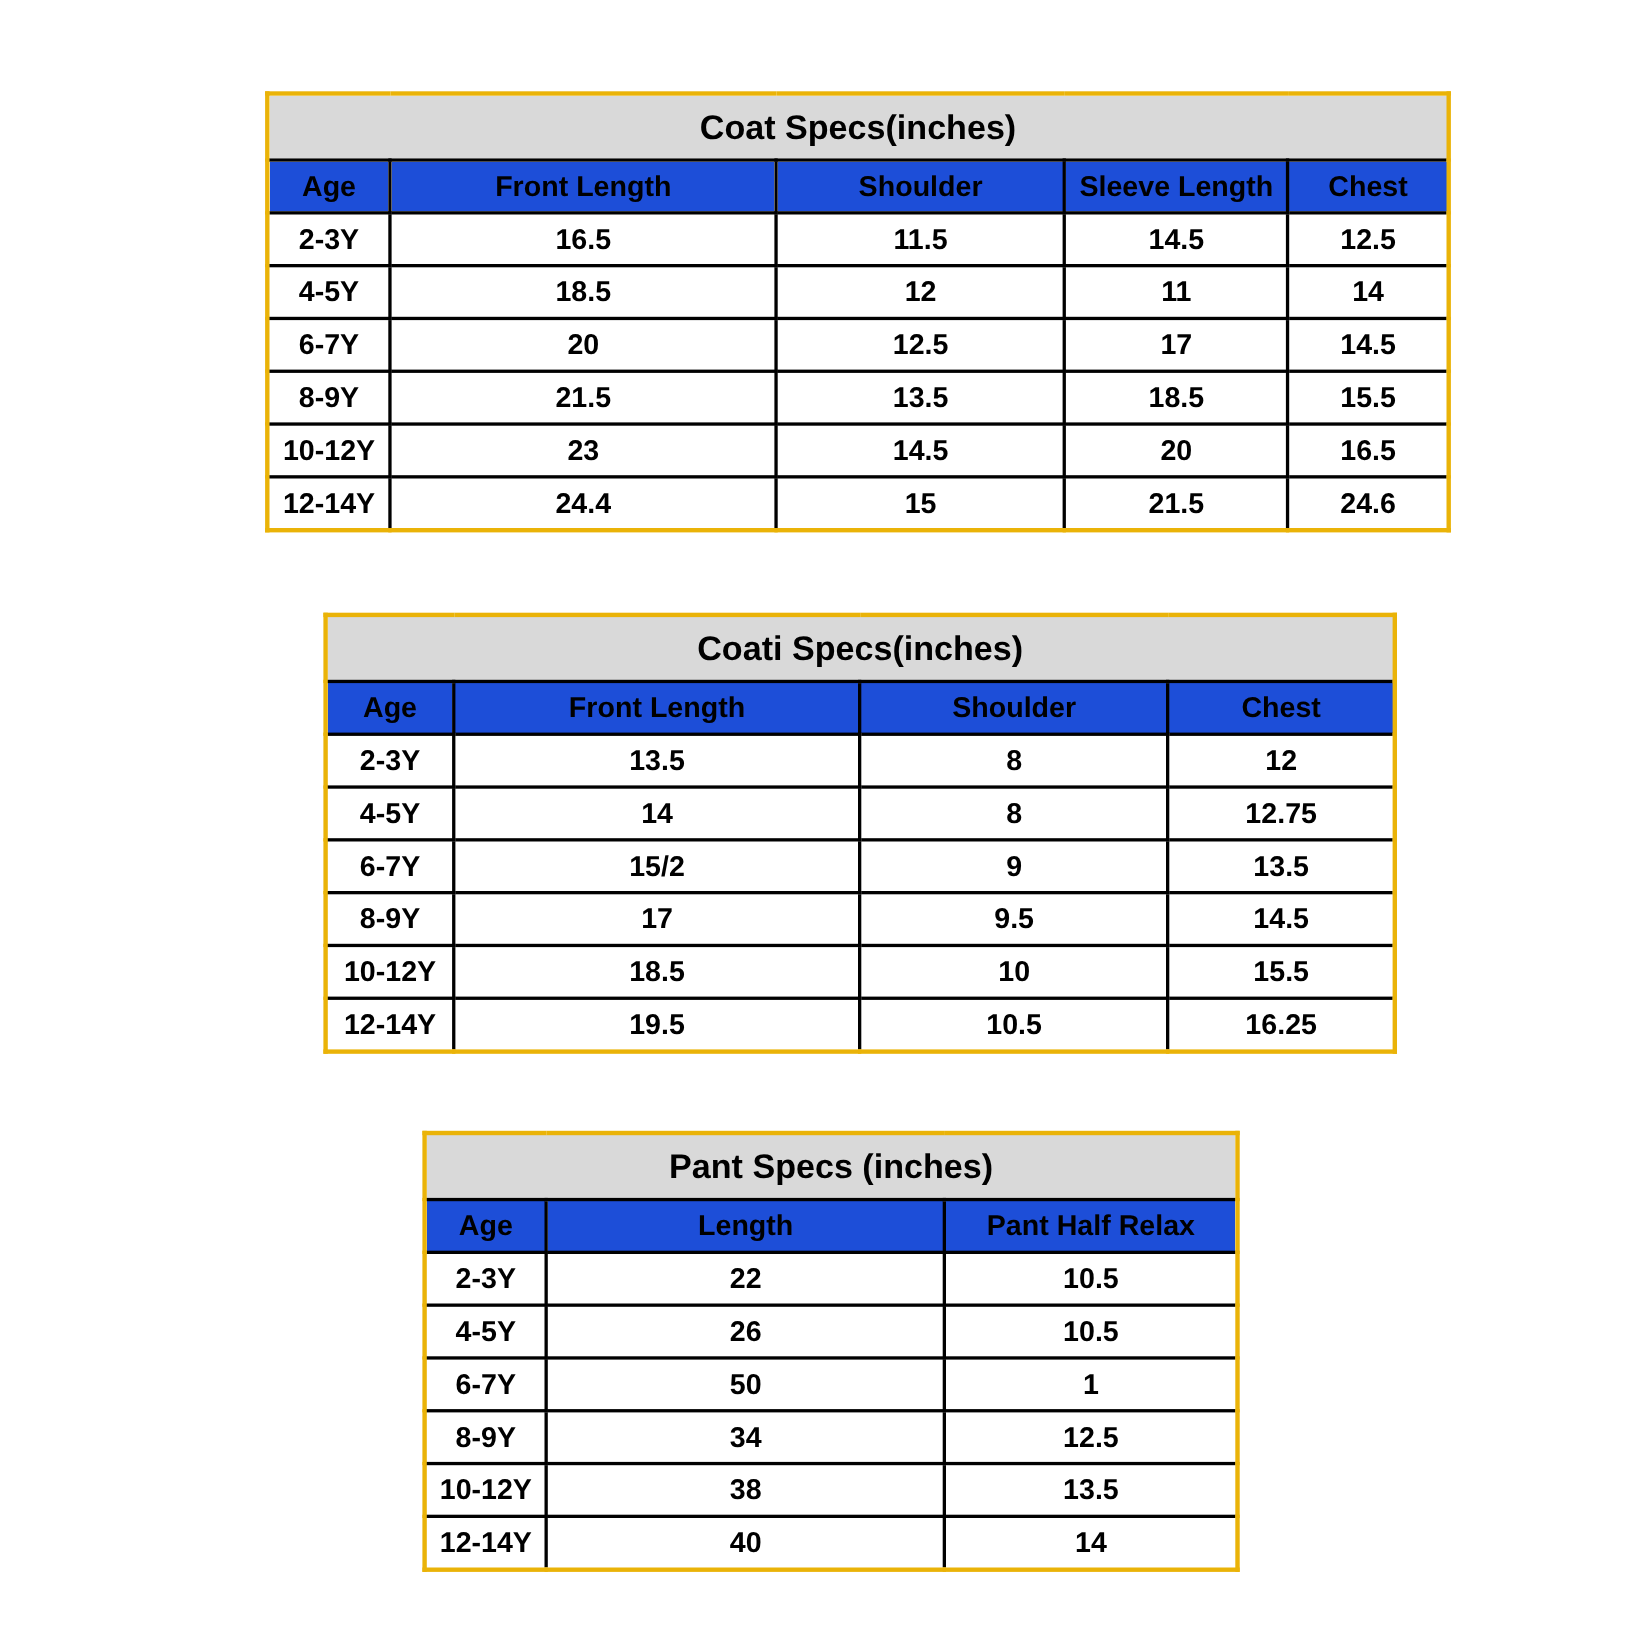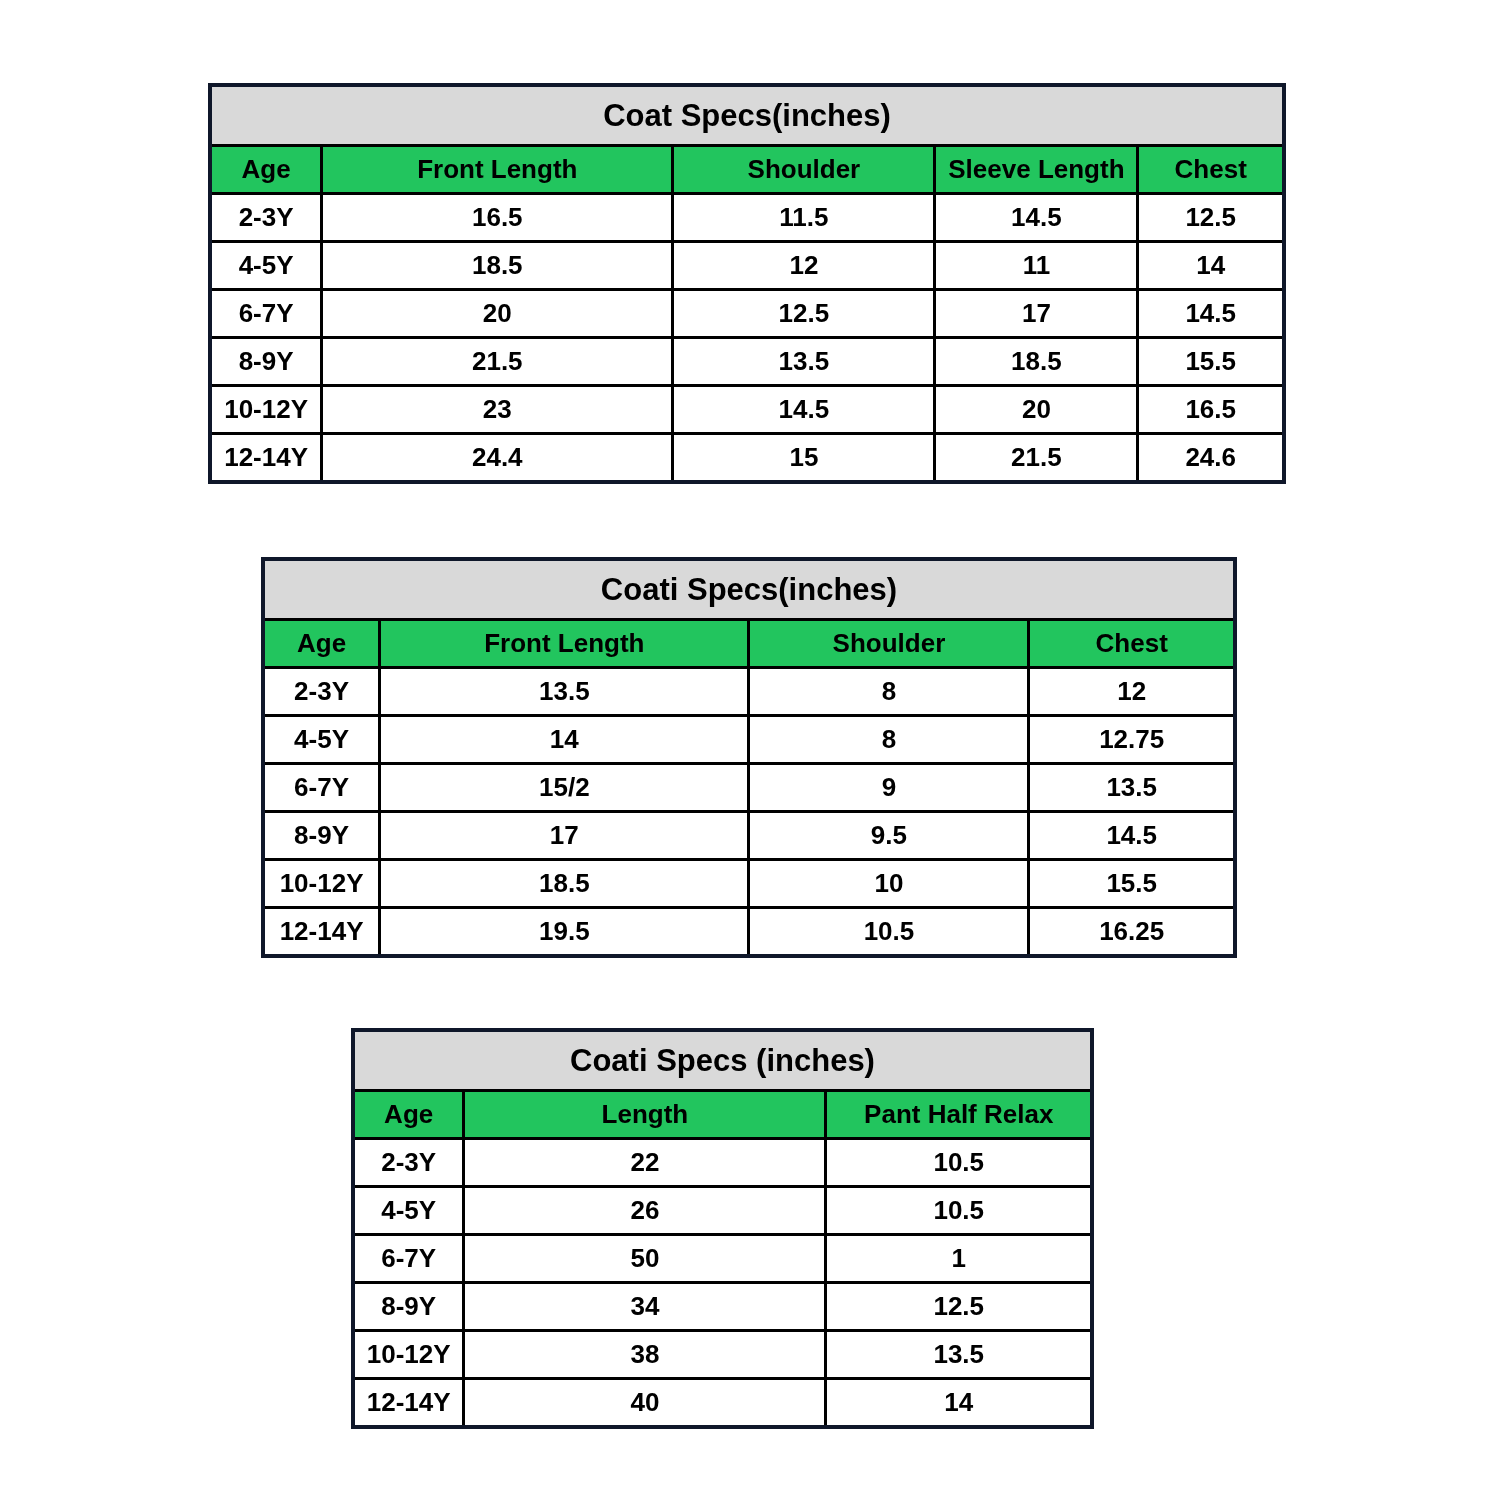--- a/index.html
+++ b/index.html
@@ -12,38 +12,39 @@
     background: #ffffff;
     position: relative;
     font-family: "Liberation Sans", sans-serif;
     font-weight: bold;
     color: #000000;
   }
   table.spec-table {
     position: absolute;
     border-collapse: collapse;
     table-layout: fixed;
-    border: 4px solid #0f172a;
+    border: 4px solid #eab308;
+    margin-left: 33px;
   }
   table.spec-table th,
   table.spec-table td {
     border: 3px solid #000000;
     text-align: center;
     vertical-align: middle;
     padding: 0;
     overflow: hidden;
     white-space: nowrap;
   }
   .title-cell {
     background: #d9d9d9;
     font-size: 31px;
     height: 57px;
   }
   th.col-head {
-    background: #22c55e;
+    background: #1d4ed8;
     font-size: 26px;
     height: 45px;
   }
   td.val {
     background: #ffffff;
     font-size: 26px;
     height: 45px;
   }
   #table-coat  { left: 208px; top: 83px;   width: 1078px; height: 371px; }
   #table-coati { left: 261px; top: 557px;  width: 976px;  height: 389px; padding-left: 39px; }
@@ -177,21 +178,21 @@
 </table>
 
 <table class="spec-table" id="table-pant">
   <colgroup>
     <col style="width:15%">
       <col style="width:49%">
       <col style="width:36%">
   </colgroup>
   <thead>
     <tr>
-      <td class="title-cell" colspan="3">Coati Specs (inches)</td>
+      <td class="title-cell" colspan="3">Pant Specs (inches)</td>
     </tr>
     <tr>
         <th class="col-head">Age</th>
         <th class="col-head">Length</th>
         <th class="col-head">Pant Half Relax</th>
       </tr>
   </thead>
   <tbody>
       <tr>
         <td class="val">2-3Y</td>

